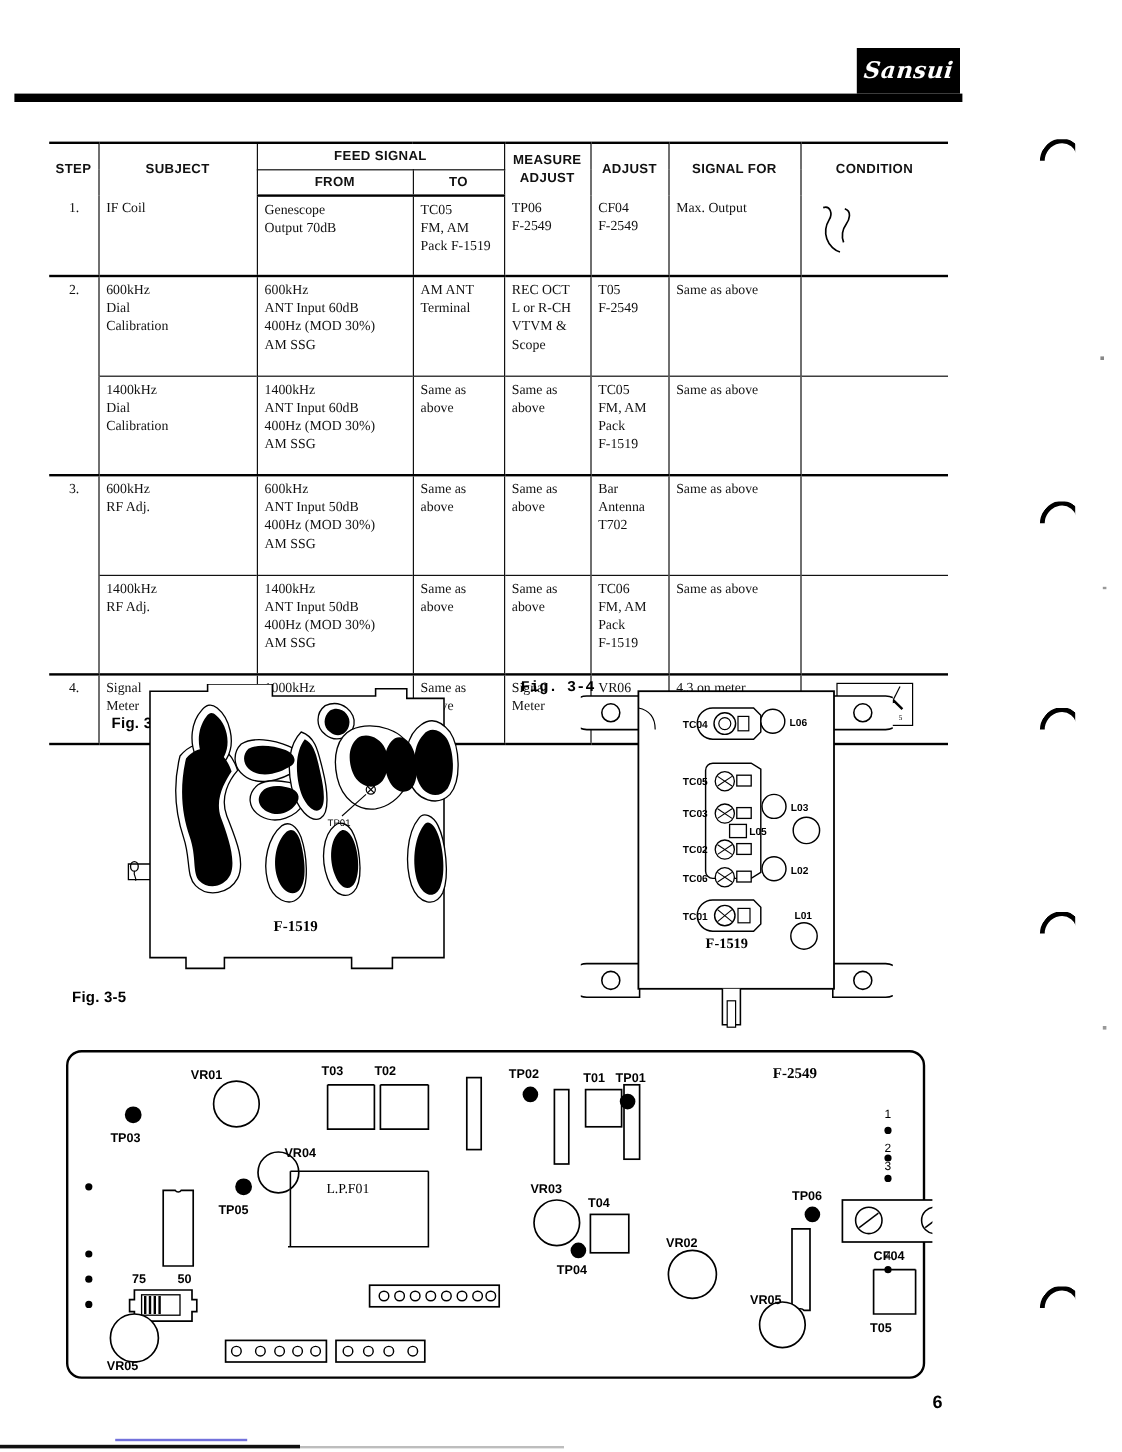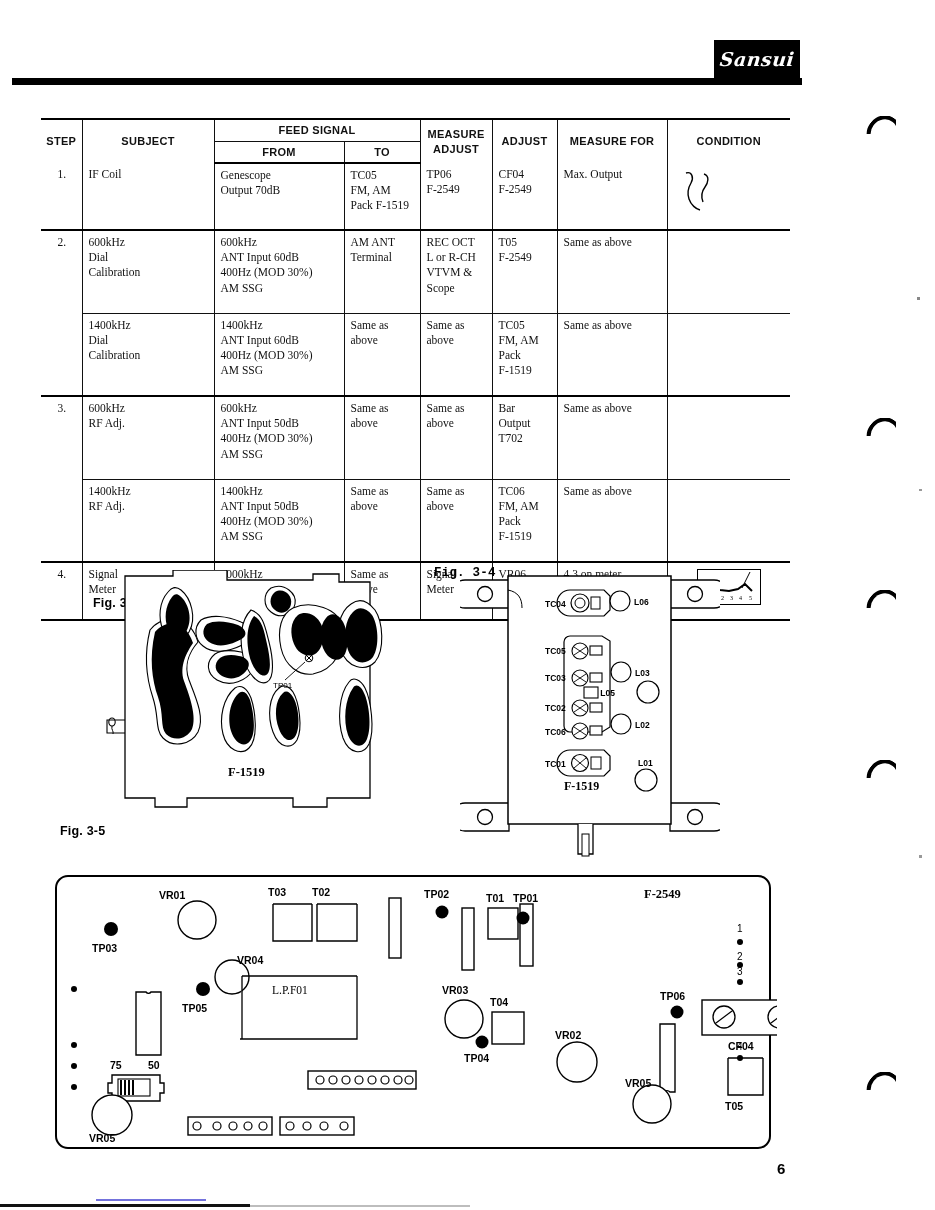--- a/index.html
+++ b/index.html
@@ -90,21 +90,21 @@
     <thead>
       <tr class="outer-top">
         <th rowspan="2" class="nolb">STEP</th>
         <th rowspan="2">SUBJECT</th>
         <th colspan="2" class="feedsig">FEED SIGNAL</th>
         <th rowspan="2">
           <div>MEASURE</div>
           <div>ADJUST</div>
         </th>
         <th rowspan="2">ADJUST</th>
-        <th rowspan="2">MEASURE FOR</th>
+        <th rowspan="2">SIGNAL FOR</th>
         <th rowspan="2" class="norb">CONDITION</th>
       </tr>
       <tr class="hdr-bottom">
         <th>FROM</th>
         <th>TO</th>
       </tr>
     </thead>
     <tbody>
 
       <tr>
@@ -176,21 +176,21 @@
 RF Adj.</td>
         <td class="cell-pre">600kHz
 ANT Input 50dB
 400Hz (MOD 30%)
 AM SSG</td>
         <td class="cell-pre">Same as
 above</td>
         <td class="cell-pre">Same as
 above</td>
         <td class="cell-pre">Bar
-Output
+Antenna
 T702</td>
         <td>Same as above</td>
         <td class="norb"></td>
       </tr>
 
       <tr class="rowline">
         <td class="nolb ctr" style="height:72px;border-top:none"></td>
         <td class="cell-pre">1400kHz
 RF Adj.</td>
         <td class="cell-pre">1400kHz
@@ -320,21 +320,21 @@
           <line x1="217" y1="85" x2="211" y2="91"></line>
       </g>
 
       <line x1="210" y1="92" x2="190" y2="110" stroke="#000" stroke-width="0.9"></line>
       <text x="178" y="118" font-family="Liberation Sans,sans-serif" font-size="8">TP01</text>
       <text x="133" y="206" font-family="Liberation Serif,serif" font-size="12.5" font-weight="700">F-1519</text>
     </svg>
   </div>
 
   <div class="figlabel" style="left:434px;top:566px;font-family:Liberation Mono, monospace;">Fig. 3-4</div>
-  <div class="fig" style="left:460px;top:568px;">
+  <div class="fig" style="left:484px;top:568px;">
     <svg width="260" height="290" viewBox="0 0 260 290">
 
       <g fill="#fff" stroke="#000" stroke-width="1.3">
         <path d="M5 12 h44 v28 h-44 a6 6 0 0 1 0 -28 z"></path>
         <path d="M210 12 h44 a6 6 0 0 1 0 28 h-44 z"></path>
         <path d="M5 235 h44 v28 h-44 a6 6 0 0 1 0 -28 z"></path>
         <path d="M210 235 h44 a6 6 0 0 1 0 28 h-44 z"></path>
       </g>
       <g fill="#fff" stroke="#000" stroke-width="1.3">
         <circle cx="25" cy="26" r="7.5"></circle>

